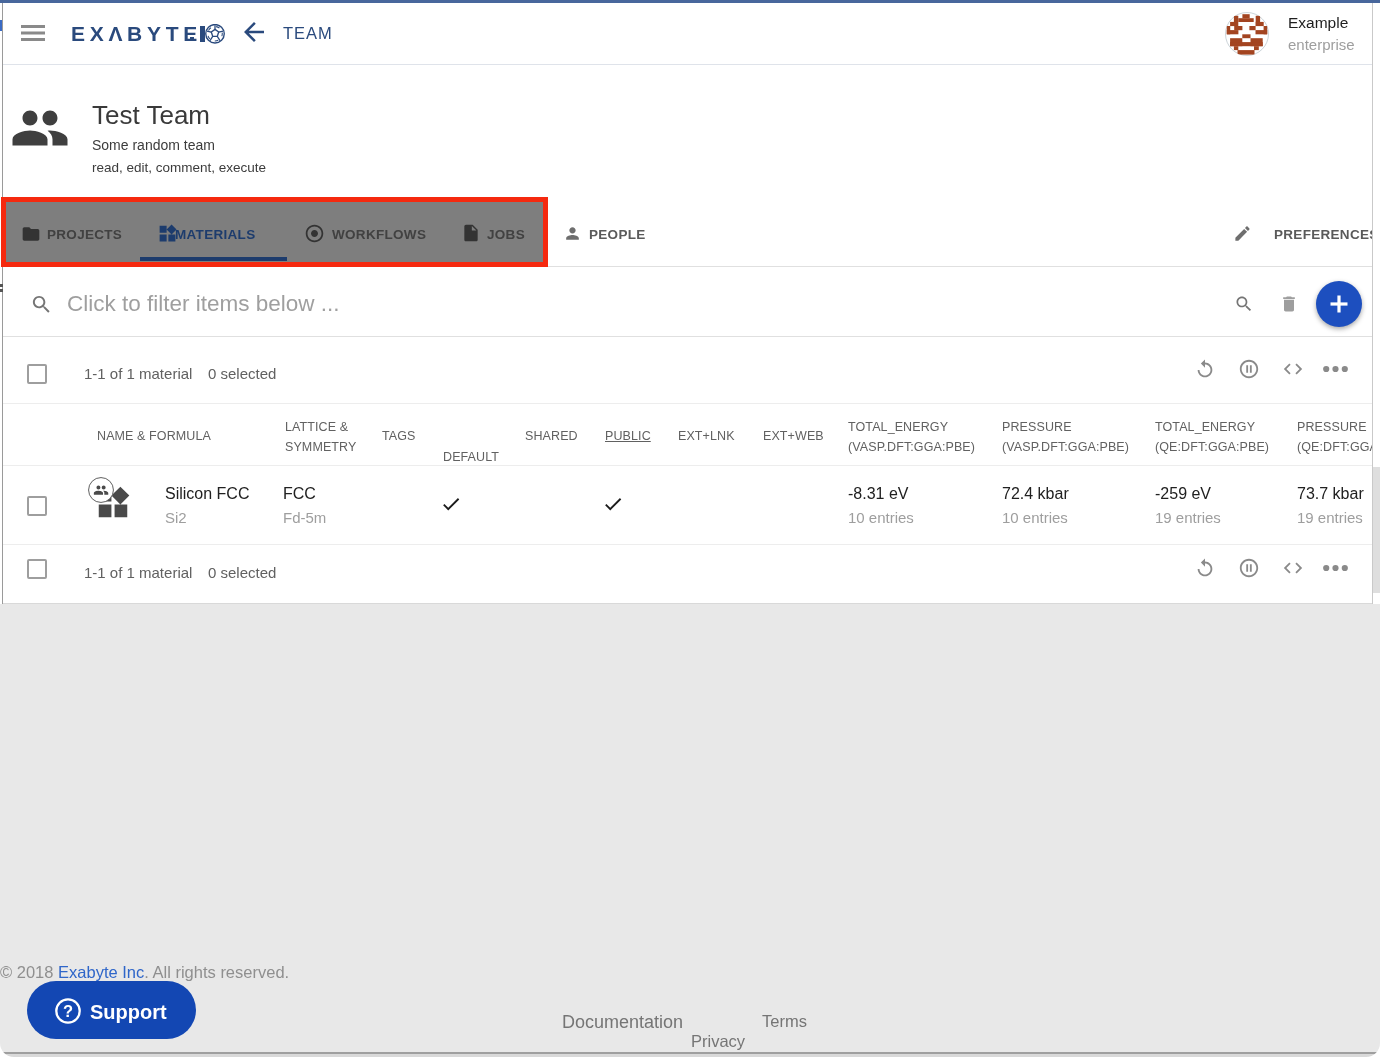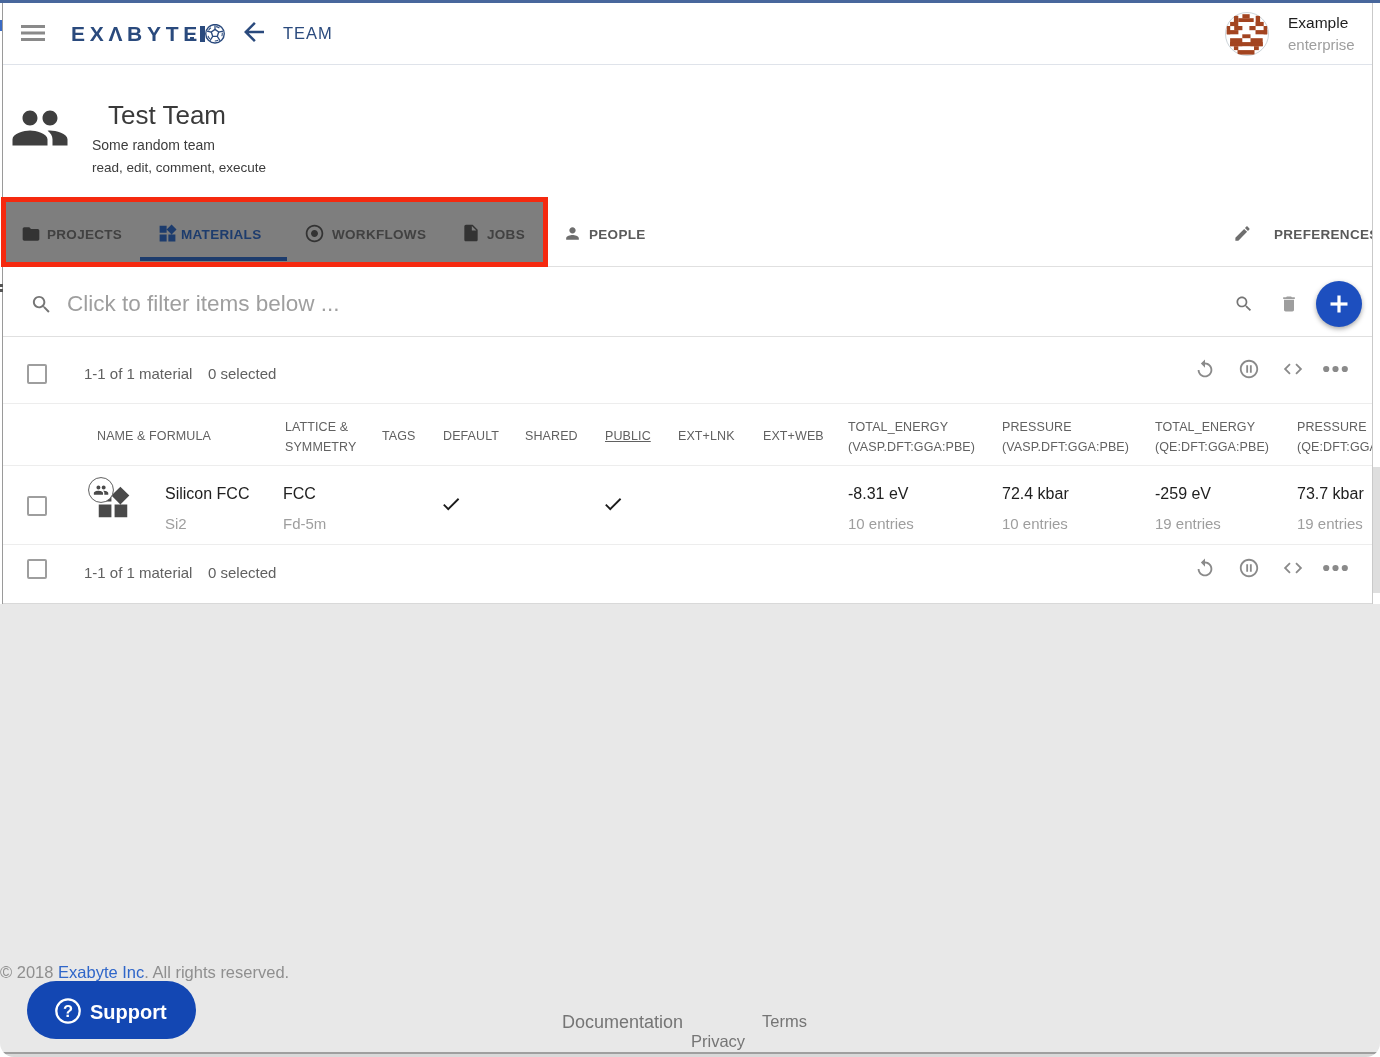--- a/index.html
+++ b/index.html
@@ -3,21 +3,21 @@
 <meta charset="utf-8">
 <style>
 * { margin:0; padding:0; box-sizing:border-box; }
 html,body { width:1380px; height:1057px; overflow:hidden; background:#fff; }
 body { font-family:"Liberation Sans", sans-serif; position:relative; }
 .abs { position:absolute; }
 svg { display:block; }
 .hdr { color:#616161; font-size:12.5px; letter-spacing:0.1px; line-height:19.5px; }
 .tab { color:#414141; font-size:13.5px; font-weight:bold; letter-spacing:0.3px; }
 .v1 { color:#212121; font-size:16px; }
-.v2 { color:#9e9e9e; font-size:15px;margin-top:6px; }
+.v2 { color:#9e9e9e; font-size:15px; }
 </style>
 </head>
 <body>
 
 <div class="abs" style="left:0;top:0;width:1380px;height:3px;background:#48679c;"></div>
 
 <div class="abs" style="left:2px;top:3px;width:1px;height:601px;background:#9a9a9a;"></div>
 <div class="abs" style="left:2px;top:604px;width:1px;height:448px;background:#d6d6d6;"></div>
 <div class="abs" style="left:0;top:20px;width:2px;height:11px;background:#3a6bc4;"></div>
 <div class="abs" style="left:0;top:284px;width:3px;height:3px;background:#555;"></div>
@@ -78,21 +78,21 @@
     <rect x="30" y="35.2" width="4.8" height="3.9"></rect>
     <rect x="13.5" y="39.1" width="17" height="4.5"></rect>
   </g>
 </svg>
 <div class="abs" style="left:1288px;top:14px;color:#1f1f1f;font-size:15.5px;">Example</div>
 <div class="abs" style="left:1288px;top:36px;color:#9e9e9e;font-size:15px;">enterprise</div>
 
 <svg class="abs" style="left:10px;top:98px;" width="60" height="60" viewBox="0 0 24 24">
   <path fill="#3f3f3f" d="M16 11c1.66 0 2.99-1.34 2.99-3S17.66 5 16 5c-1.66 0-3 1.34-3 3s1.34 3 3 3zm-8 0c1.66 0 2.99-1.34 2.99-3S9.66 5 8 5C6.34 5 5 6.34 5 8s1.34 3 3 3zm0 2c-2.33 0-7 1.17-7 3.5V19h14v-2.5c0-2.33-4.67-3.5-7-3.5zm8 0c-.29 0-.62.02-.97.05 1.16.84 1.97 1.97 1.97 3.45V19h6v-2.5c0-2.33-4.67-3.5-7-3.5z"></path>
 </svg>
-<div class="abs" style="left:92px;top:100px;color:#3a3a3a;font-size:26px;margin-left:16px;">Test Team</div>
+<div class="abs" style="left:92px;top:100px;color:#3a3a3a;font-size:26px;">Test Team</div>
 <div class="abs" style="left:92px;top:137px;color:#3c3c3c;font-size:14px;">Some random team</div>
 <div class="abs" style="left:92px;top:160px;color:#3c3c3c;font-size:13.5px;">read, edit, comment, execute</div>
 
 <div class="abs" style="left:3px;top:198px;width:1369px;height:69px;background:#fff;border-bottom:1px solid #e0e0e0;"></div>
 
 <svg class="abs" style="left:563px;top:224px;" width="19" height="19" viewBox="0 0 24 24">
   <path fill="#6e6e6e" d="M12 12c2.21 0 4-1.79 4-4s-1.79-4-4-4-4 1.79-4 4 1.79 4 4 4zm0 2c-2.67 0-8 1.34-8 4v2h16v-2c0-2.66-5.33-4-8-4z"></path>
 </svg>
 <div class="abs tab" style="left:589px;top:227px;color:#5a5a5a;">PEOPLE</div>
 
@@ -103,21 +103,21 @@
 
 <div class="abs" style="left:1px;top:197px;width:547px;height:70px;background:#7e7e7e;border:5px solid #f5290f;"></div>
 
 <svg class="abs" style="left:21px;top:224px;" width="20" height="20" viewBox="0 0 24 24">
   <path fill="#333" d="M10 4H4c-1.1 0-1.99.9-1.99 2L2 18c0 1.1.9 2 2 2h16c1.1 0 2-.9 2-2V8c0-1.1-.9-2-2-2h-8l-2-2z"></path>
 </svg>
 <div class="abs tab" style="left:47px;top:227px;">PROJECTS</div>
 <svg class="abs" style="left:157px;top:223px;" width="21" height="21" viewBox="0 0 24 24">
   <path fill="#1d3c6d" d="M13 13v8h8v-8h-8zM3 21h8v-8H3v8zM3 3v8h8V3H3zm13.66-1.31L11 7.34 16.66 13l5.66-5.66-5.66-5.65z"></path>
 </svg>
-<div class="abs tab" style="left:181px;top:227px;color:#1d3c6d;">MATERIALS</div>
+<div class="abs tab" style="left:175px;top:227px;color:#1d3c6d;">MATERIALS</div>
 <div class="abs" style="left:140px;top:257px;width:147px;height:4px;background:#1d3c6d;"></div>
 <svg class="abs" style="left:304px;top:223px;" width="21" height="21" viewBox="0 0 24 24">
   <path fill="#333" d="M12 2C6.49 2 2 6.49 2 12s4.49 10 10 10 10-4.49 10-10S17.51 2 12 2zm0 18c-4.41 0-8-3.59-8-8s3.59-8 8-8 8 3.59 8 8-3.59 8-8 8zm4-8c0 2.21-1.79 4-4 4s-4-1.79-4-4 1.79-4 4-4 4 1.79 4 4z"></path>
 </svg>
 <div class="abs tab" style="left:332px;top:227px;">WORKFLOWS</div>
 <svg class="abs" style="left:461px;top:223px;" width="20" height="20" viewBox="0 0 24 24">
   <path fill="#333" d="M6 2c-1.1 0-1.99.9-1.99 2L4 20c0 1.1.89 2 1.99 2H18c1.1 0 2-.9 2-2V8l-6-6H6zm7 7V3.5L18.5 9H13z"></path>
 </svg>
 <div class="abs tab" style="left:487px;top:227px;">JOBS</div>
 
@@ -154,21 +154,21 @@
 <svg class="abs" style="left:1322px;top:365px;" width="27" height="8" viewBox="0 0 27 8">
   <circle cx="4.2" cy="4" r="3.1" fill="#8a8a8a"></circle>
     <circle cx="13.5" cy="4" r="3.1" fill="#8a8a8a"></circle>
     <circle cx="22.8" cy="4" r="3.1" fill="#8a8a8a"></circle>
 </svg>
 
 <div class="abs" style="left:3px;top:404px;width:1369px;height:62px;background:#fff;border-bottom:1px solid #ededed;"></div>
 <div class="abs hdr" style="left:97px;top:427px;text-align:center;">NAME &amp; FORMULA</div>
 <div class="abs hdr" style="left:285px;top:418px;">LATTICE &amp;<br>SYMMETRY</div>
 <div class="abs hdr" style="left:382px;top:427px;">TAGS</div>
-<div class="abs hdr" style="left:443px;top:427px;">DEFAULT</div>
+<div class="abs hdr" style="left:443px;top:448px;">DEFAULT</div>
 <div class="abs hdr" style="left:525px;top:427px;">SHARED</div>
 <div class="abs hdr" style="left:605px;top:427px;text-decoration:underline;">PUBLIC</div>
 <div class="abs hdr" style="left:678px;top:427px;">EXT+LNK</div>
 <div class="abs hdr" style="left:763px;top:427px;">EXT+WEB</div>
 <div class="abs hdr" style="left:848px;top:418px;">TOTAL_ENERGY<br>(VASP.DFT:GGA:PBE)</div>
 <div class="abs hdr" style="left:1002px;top:418px;">PRESSURE<br>(VASP.DFT:GGA:PBE)</div>
 <div class="abs hdr" style="left:1155px;top:418px;">TOTAL_ENERGY<br>(QE:DFT:GGA:PBE)</div>
 <div class="abs hdr" style="left:1297px;top:418px;">PRESSURE<br>(QE:DFT:GGA:PBE)</div>
 
 <div class="abs" style="left:3px;top:466px;width:1369px;height:79px;background:#fff;border-bottom:1px solid #ededed;"></div>

